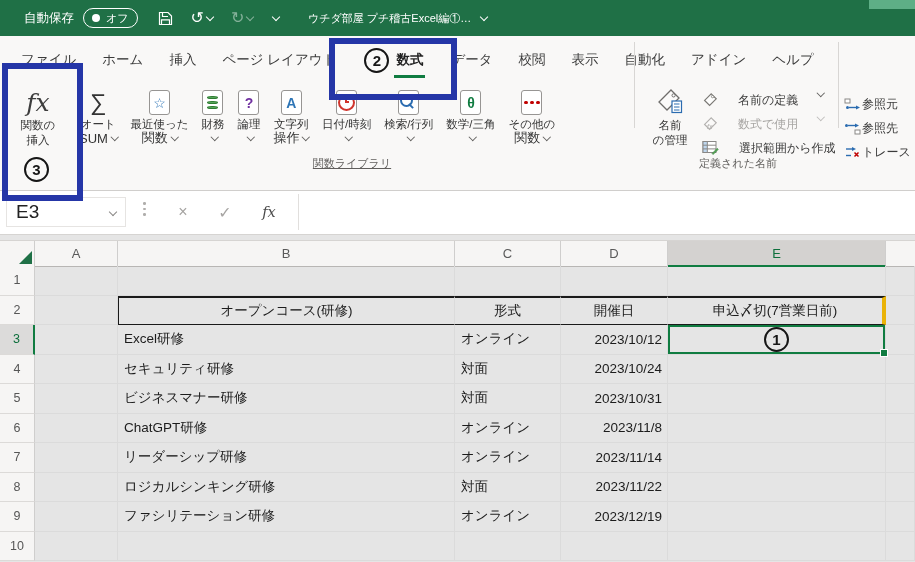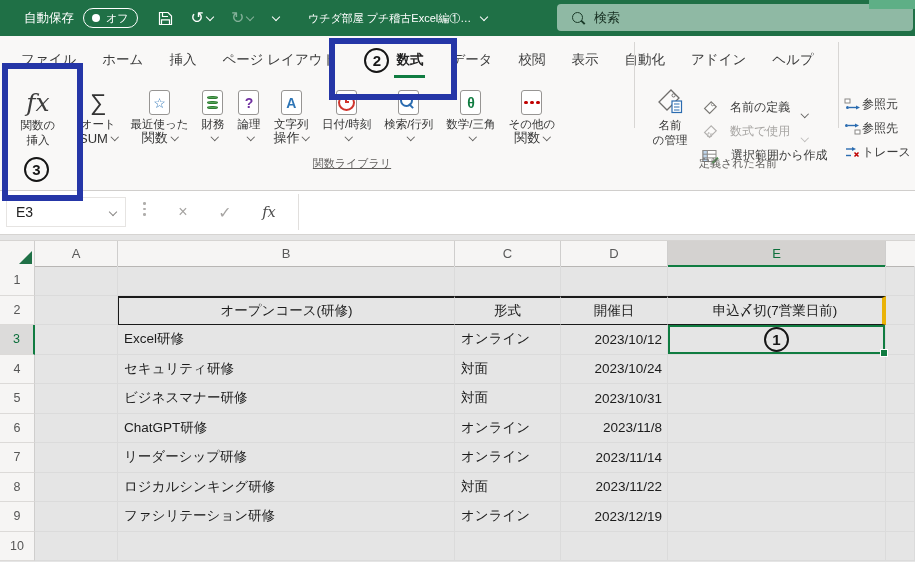--- a/index.html
+++ b/index.html
@@ -70,42 +70,42 @@
   .rdots{display:flex;gap:2.5px;}
   .rdot{width:3.5px;height:3.5px;border-radius:50%;background:#C00000;}
 
   .grouplabel{position:absolute;top:120px;font-size:11px;color:#605E5C;text-align:center;white-space:nowrap;}
   .glib{left:76px;width:552px;text-decoration:underline;}
   .gnames{left:642px;width:192px;}
   .vsep{position:absolute;top:6px;width:1px;height:86px;background:#D8D6D4;}
 
   .nmbig{left:642px;top:52px;width:56px;}
   .nmrows{position:absolute;left:702px;top:56px;}
-  .nmrow{height:24px;display:flex;align-items:flex-end;gap:12px;font-size:12px;color:#3b3b3b;
+  .nmrow{height:24px;display:flex;align-items:flex-start;gap:20px;font-size:12px;color:#3b3b3b;
          cursor:pointer;white-space:nowrap;}
   .nmrow.dis{color:#A8A6A4;cursor:default;}
   .nmrow.dis .chev{border-color:#BDBBB9;}
   .trrows{position:absolute;left:844px;top:56px;}
   .trrow{height:24px;display:flex;align-items:center;gap:1px;font-size:12px;color:#3b3b3b;
          cursor:pointer;white-space:nowrap;text-align:center;}
 
   
   .bluebox{position:absolute;border:6px solid #2536A7;pointer-events:none;z-index:6;}
   .box2{left:329px;top:2px;width:116px;height:50px;}  
   .box3{left:2px;top:27px;width:69px;height:126px;}
   .numc{width:25px;height:25px;border:2.5px solid #161616;border-radius:50%;
         display:flex;align-items:center;justify-content:center;
         font-size:15px;font-weight:700;color:#161616;box-sizing:border-box;flex:none;}
   .c3{position:absolute;left:24px;top:121px;}
 
   
   .fbar{position:absolute;top:191px;left:0;right:0;height:43px;background:#fff;
         border-bottom:1px solid #D6D4D2;}
   .nbox{position:absolute;left:6px;top:6px;width:120px;height:30px;border:1px solid #E6E4E2;
-        display:flex;align-items:center;padding:0 9px;font-size:14px;color:#222;
+        display:flex;align-items:center;padding:0 9px;font-size:19px;color:#222;
         box-sizing:border-box;cursor:text;}
   .nbchev{margin-left:auto;width:5px;height:5px;border-right:1.3px solid #8a8886;
           border-bottom:1.3px solid #8a8886;transform:rotate(45deg);}
   .dots3{position:absolute;left:143px;top:11px;display:flex;flex-direction:column;gap:3px;}
   .dots3 i{width:2.5px;height:2.5px;border-radius:50%;background:#B0AEAC;}
   .fbtn{position:absolute;top:6px;width:30px;height:30px;display:flex;align-items:center;
         justify-content:center;font-size:16px;color:#A6A4A2;cursor:pointer;}
   .fxsm{font-family:"DejaVu Serif",serif;font-style:italic;font-size:14.5px;color:#4a4a4a;}
   .finput{position:absolute;left:298px;top:3px;right:0;height:36px;border-left:1px solid #E1DFDD;
           background:#fff;cursor:text;}
@@ -166,24 +166,20 @@
       <span class="glyph">↻</span>
       <span class="wchev"></span>
     </span>
     <span class="tico" style="margin-left:20px;">
       <span class="wchev"></span>
     </span>
     <span class="title">
       <span>ウチダ部屋 プチ稽古Excel編①…</span>
       <span class="wchev"></span>
     </span>
-    <span class="search">
-      <span class="smag"></span>
-      <span>検索</span>
-    </span>
     <span class="corner-acc"></span>
   </div>
 
   <div class="chrome">
     <div class="tabs">
       <span class="tab">ファイル</span>
       <span class="tab">ホーム</span>
       <span class="tab">挿入</span>
       <span class="tab">ページ レイアウト</span>
       <span class="tab tab-formulas">

